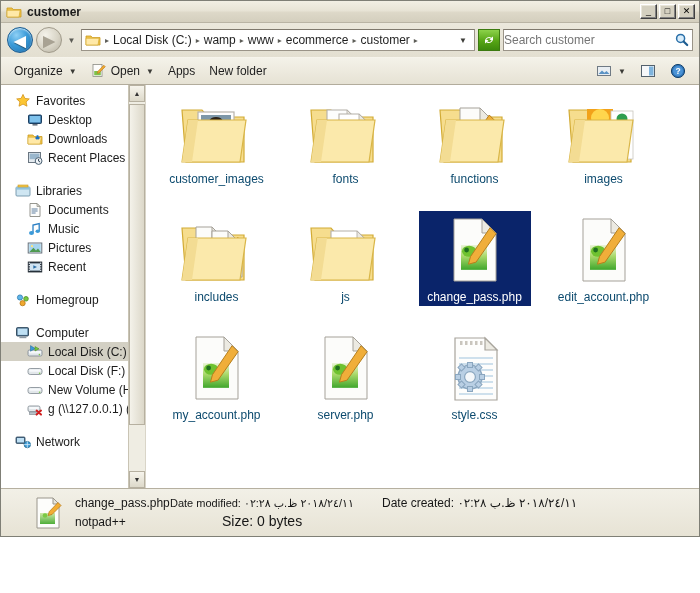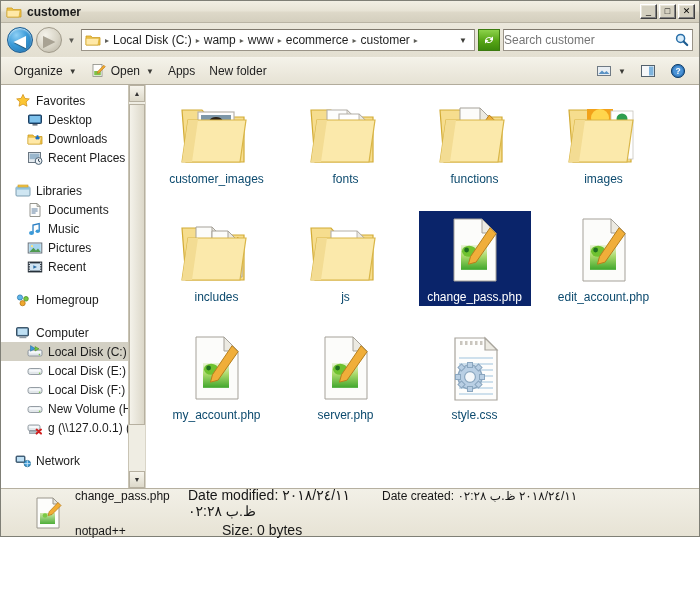--- a/index.html
+++ b/index.html
@@ -221,21 +221,21 @@
     background: linear-gradient(to bottom,#f2f0e7 0%, #e7e3d5 100%);
     border-top: 1px solid #b6b0a0;
     display: flex; align-items: center;
     padding: 0 8px;
     gap: 10px;
   }
   #details .d-icon { width: 34px; height: 34px; flex: 0 0 auto; margin-left: 22px; }
   #details .d-cols { display: flex; flex-direction: column; gap: 3px; flex: 1 1 auto; }
   #details .d-row { display: flex; align-items: baseline; }
   #details .d-name { font-size: 12px; color: #161616; width: 95px; }
-  #details .d-f1 { font-size: 14px; color: #161616; width: 212px; padding-left: 18px; }
+  #details .d-f1 { font-size: 11px; color: #161616; width: 212px; }
   #details .d-f2 { font-size: 12px; color: #161616; }
   #details .d-sub { font-size: 12px; color: #161616; width: 95px; }
   #details .d-size { font-size: 14px; color: #161616; padding-left: 52px; }
   .rtlnum { direction: ltr; unicode-bidi: isolate; }
 </style>
 </head>
 <body>
 
 <div id="window">
 
@@ -464,28 +464,20 @@
           </div>
           <div class="nav-item child selected">
             <span class="nav-ico"><svg width="16" height="16" viewBox="0 0 16 16">
                 <rect x="1" y="6" width="14" height="6" rx="1.4" fill="#dfe4e8" stroke="#868f98" stroke-width=".9"></rect>
                 <rect x="2" y="7" width="12" height="2.4" fill="#f4f7f9"></rect>
                 <circle cx="12.4" cy="10.6" r=".8" fill="#7ac943"></circle>
                 <path d="M3.5 1.6 8 4.6 3.5 7.2z" fill="#3b9ad8" stroke="#2b6f9e" stroke-width=".6"></path>
                 <path d="M8 2.6l4 2.2-4 2.2z" fill="#7ac943" stroke="#4a8f22" stroke-width=".6"></path>
               </svg></span>
             <span class="nav-lbl">Local Disk (C:)</span>
-          </div>
-          <div class="nav-item child">
-            <span class="nav-ico"><svg width="16" height="16" viewBox="0 0 16 16">
-                <rect x="1" y="5.5" width="14" height="6" rx="2.2" fill="#e2e7ea" stroke="#8a939b" stroke-width=".9"></rect>
-                <rect x="2.2" y="6.6" width="11.6" height="2.2" rx="1" fill="#f6f9fb"></rect>
-                <circle cx="12.6" cy="10.2" r=".8" fill="#7ac943"></circle>
-              </svg></span>
-            <span class="nav-lbl">Local Disk (E:)</span>
           </div>
           <div class="nav-item child">
             <span class="nav-ico"><svg width="16" height="16" viewBox="0 0 16 16">
                 <rect x="1" y="5.5" width="14" height="6" rx="2.2" fill="#e2e7ea" stroke="#8a939b" stroke-width=".9"></rect>
                 <rect x="2.2" y="6.6" width="11.6" height="2.2" rx="1" fill="#f6f9fb"></rect>
                 <circle cx="12.6" cy="10.2" r=".8" fill="#7ac943"></circle>
               </svg></span>
             <span class="nav-lbl">Local Disk (F:)</span>
           </div>
           <div class="nav-item child">

